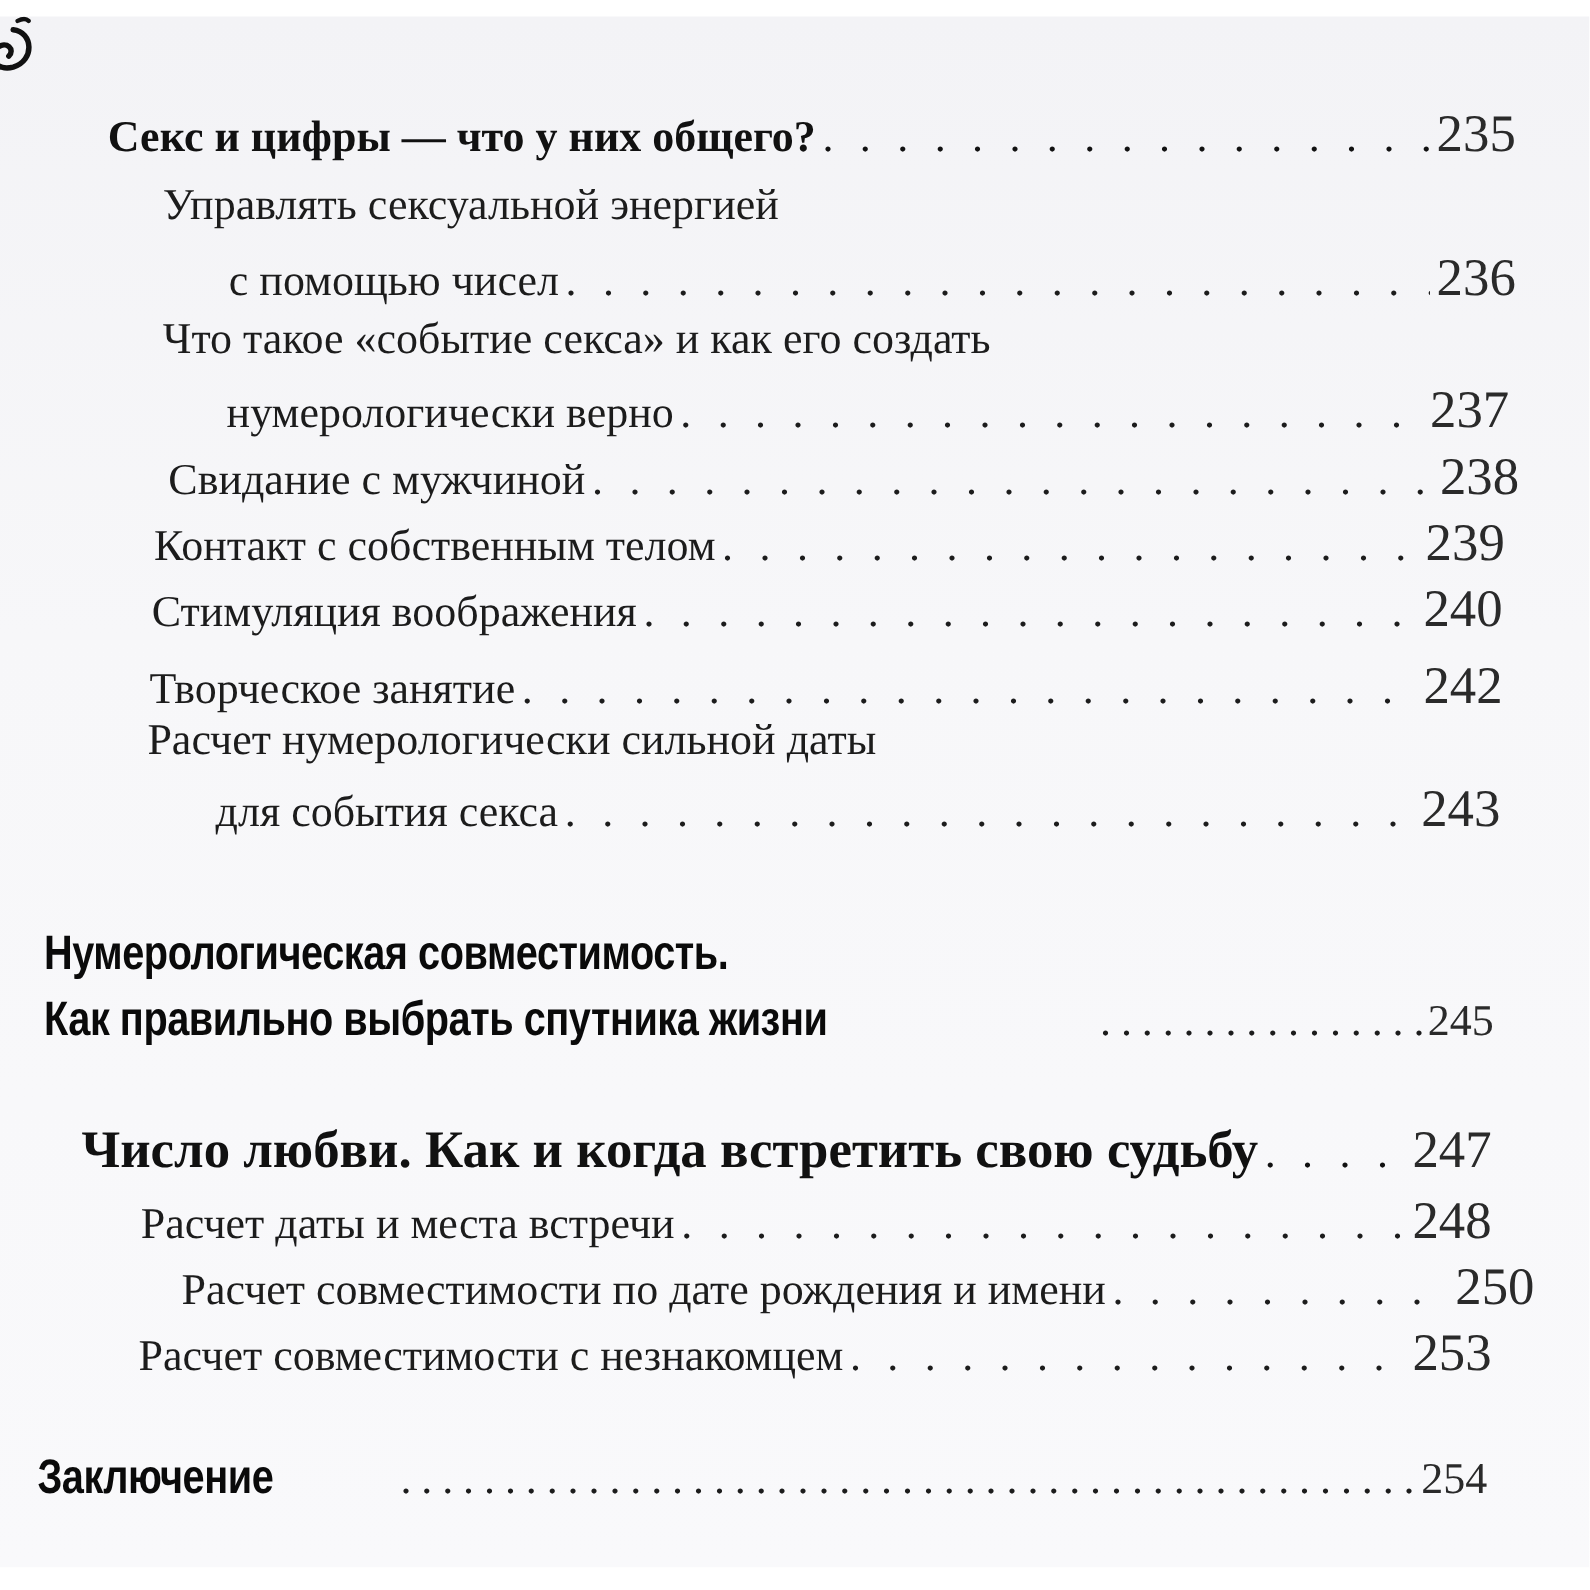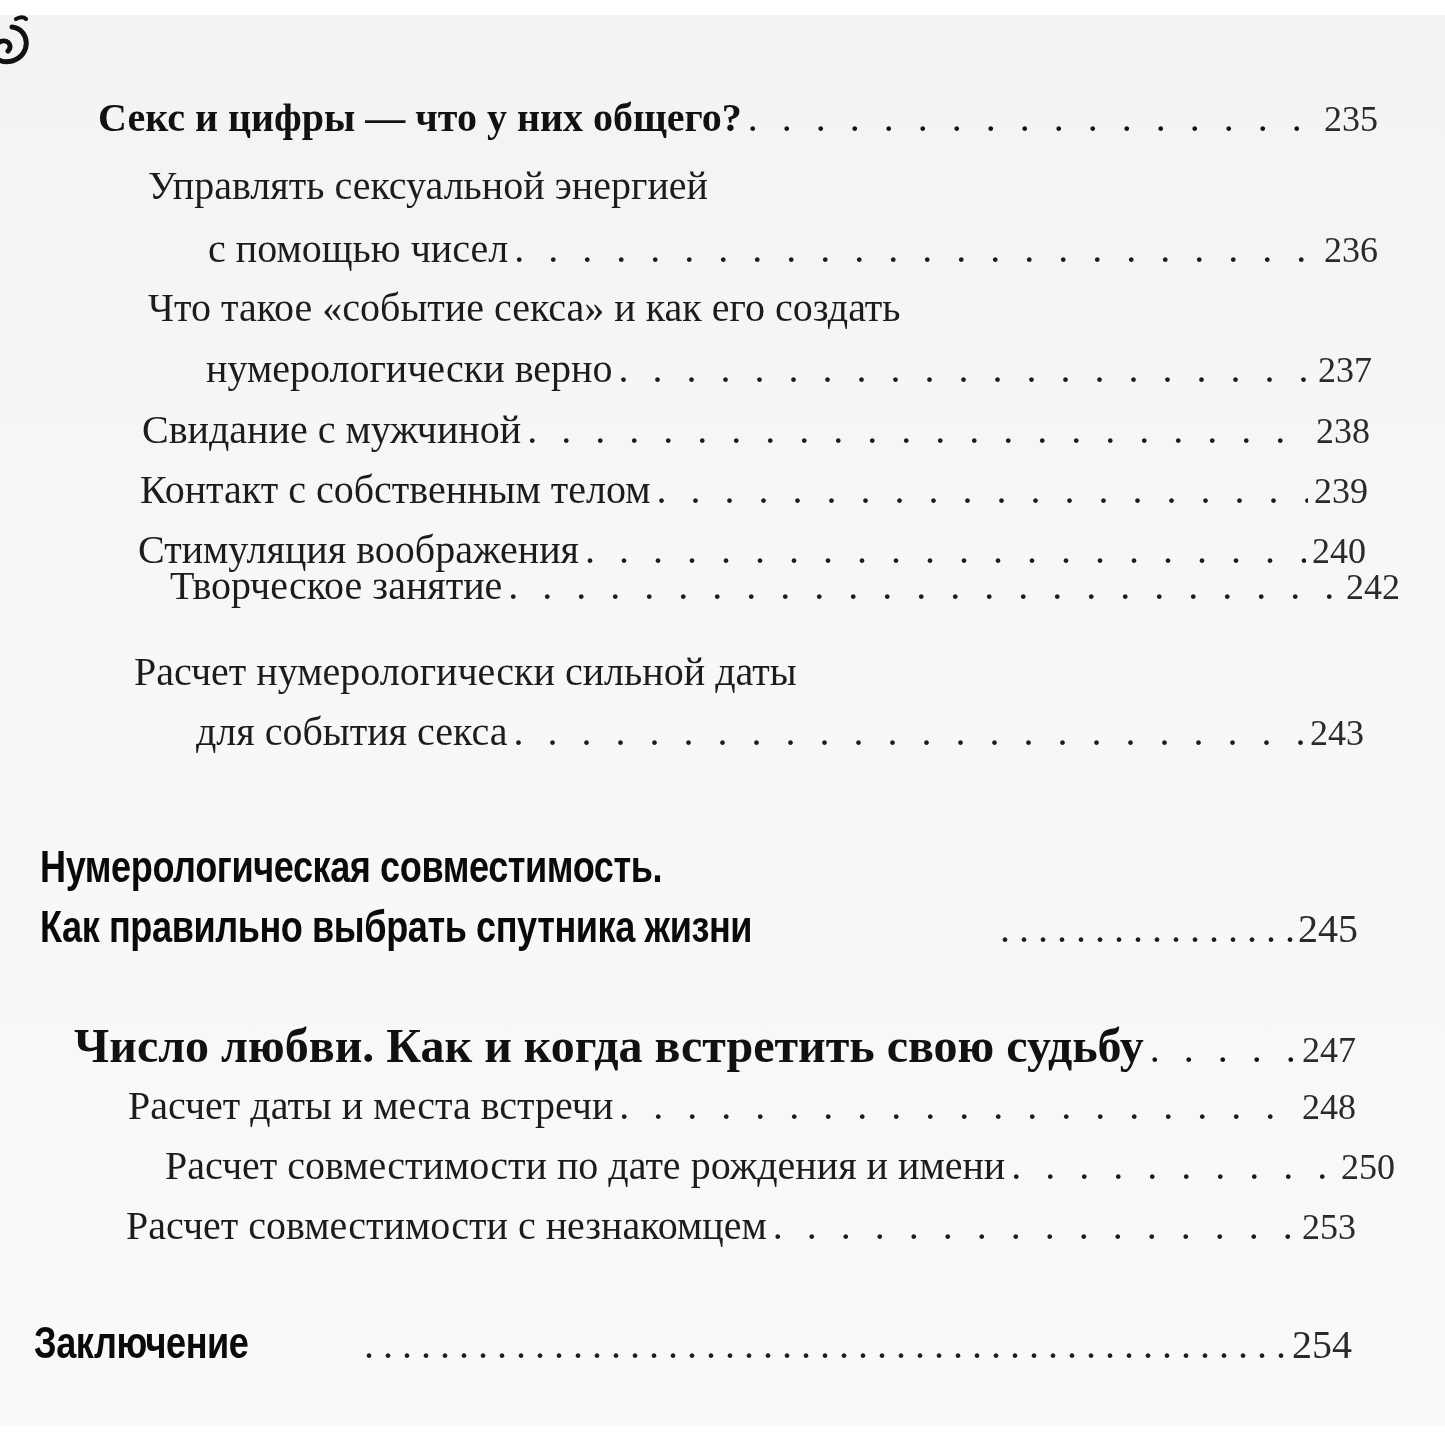--- a/index.html
+++ b/index.html
@@ -33,21 +33,21 @@
     letter-spacing: 9px;
   }
   .row .page-num { flex: 0 0 auto; font-family: "Liberation Serif", serif; font-weight: normal; color:#2a2a2a; }
   .serif-bold { font-family: "Liberation Serif", serif; font-weight: bold; font-size: 40px; color: #111; text-align: center; }
   .serif { font-family: "Liberation Serif", serif; font-size: 40px; color: #1c1c1c; }
   .sans-heavy {
     font-family: "Liberation Sans", "DejaVu Sans", sans-serif; font-weight: bold;
     font-size: 44px; color: #0a0a0a; transform: scaleX(0.82); transform-origin: left center;
     display:inline-block; letter-spacing: -0.5px;
   }
-  .num { font-size: 36px; }
+  .num { font-size: 48px; }
 </style>
 </head>
 <body>
 
 <div class="page">
   <svg class="swirl" viewBox="0 0 60 60">
     <path d="M30 12 C48 14 50 40 30 46 C14 50 6 36 16 28 C24 22 32 30 26 36" fill="none" stroke="#111" stroke-width="5" stroke-linecap="round"></path>
     <path d="M34 4 C38 2 42 2 44 4" fill="none" stroke="#111" stroke-width="4" stroke-linecap="round"></path>
   </svg>
 </div>
@@ -66,39 +66,39 @@
   <span class="page-num num">236</span>
 </div>
 
 <div class="entry serif" style="left:148px; top:284px;">Что такое «событие секса» и как его создать</div>
 <div class="row serif" style="left:206px; top:345px; width:1166px;">
   <span class="title">нумерологически верно</span>
   <span class="dots"></span>
   <span class="page-num num">237</span>
 </div>
 
-<div class="row serif" style="left:142px; top:406px; width:1228px;justify-content:center;">
+<div class="row serif" style="left:153px; top:406px; width:1228px;justify-content:center;">
   <span class="title">Свидание с мужчиной</span>
   <span class="dots"></span>
   <span class="page-num num">238</span>
 </div>
 
 <div class="row serif" style="left:140px; top:466px; width:1228px;">
   <span class="title">Контакт с собственным телом</span>
   <span class="dots"></span>
   <span class="page-num num">239</span>
 </div>
 
 <div class="row serif" style="left:138px; top:526px; width:1228px;">
   <span class="title">Стимуляция воображения</span>
   <span class="dots"></span>
   <span class="page-num num">240</span>
 </div>
 
-<div class="row serif" style="left:136px; top:562px; width:1230px;margin-left:34px;">
+<div class="row serif" style="left:136px; top:596px; width:1230px;">
   <span class="title">Творческое занятие</span>
   <span class="dots"></span>
   <span class="page-num num">242</span>
 </div>
 
 <div class="entry serif" style="left:134px; top:648px;">Расчет нумерологически сильной даты</div>
 <div class="row serif" style="left:196px; top:708px; width:1168px;">
   <span class="title">для события секса</span>
   <span class="dots"></span>
   <span class="page-num num">243</span>

